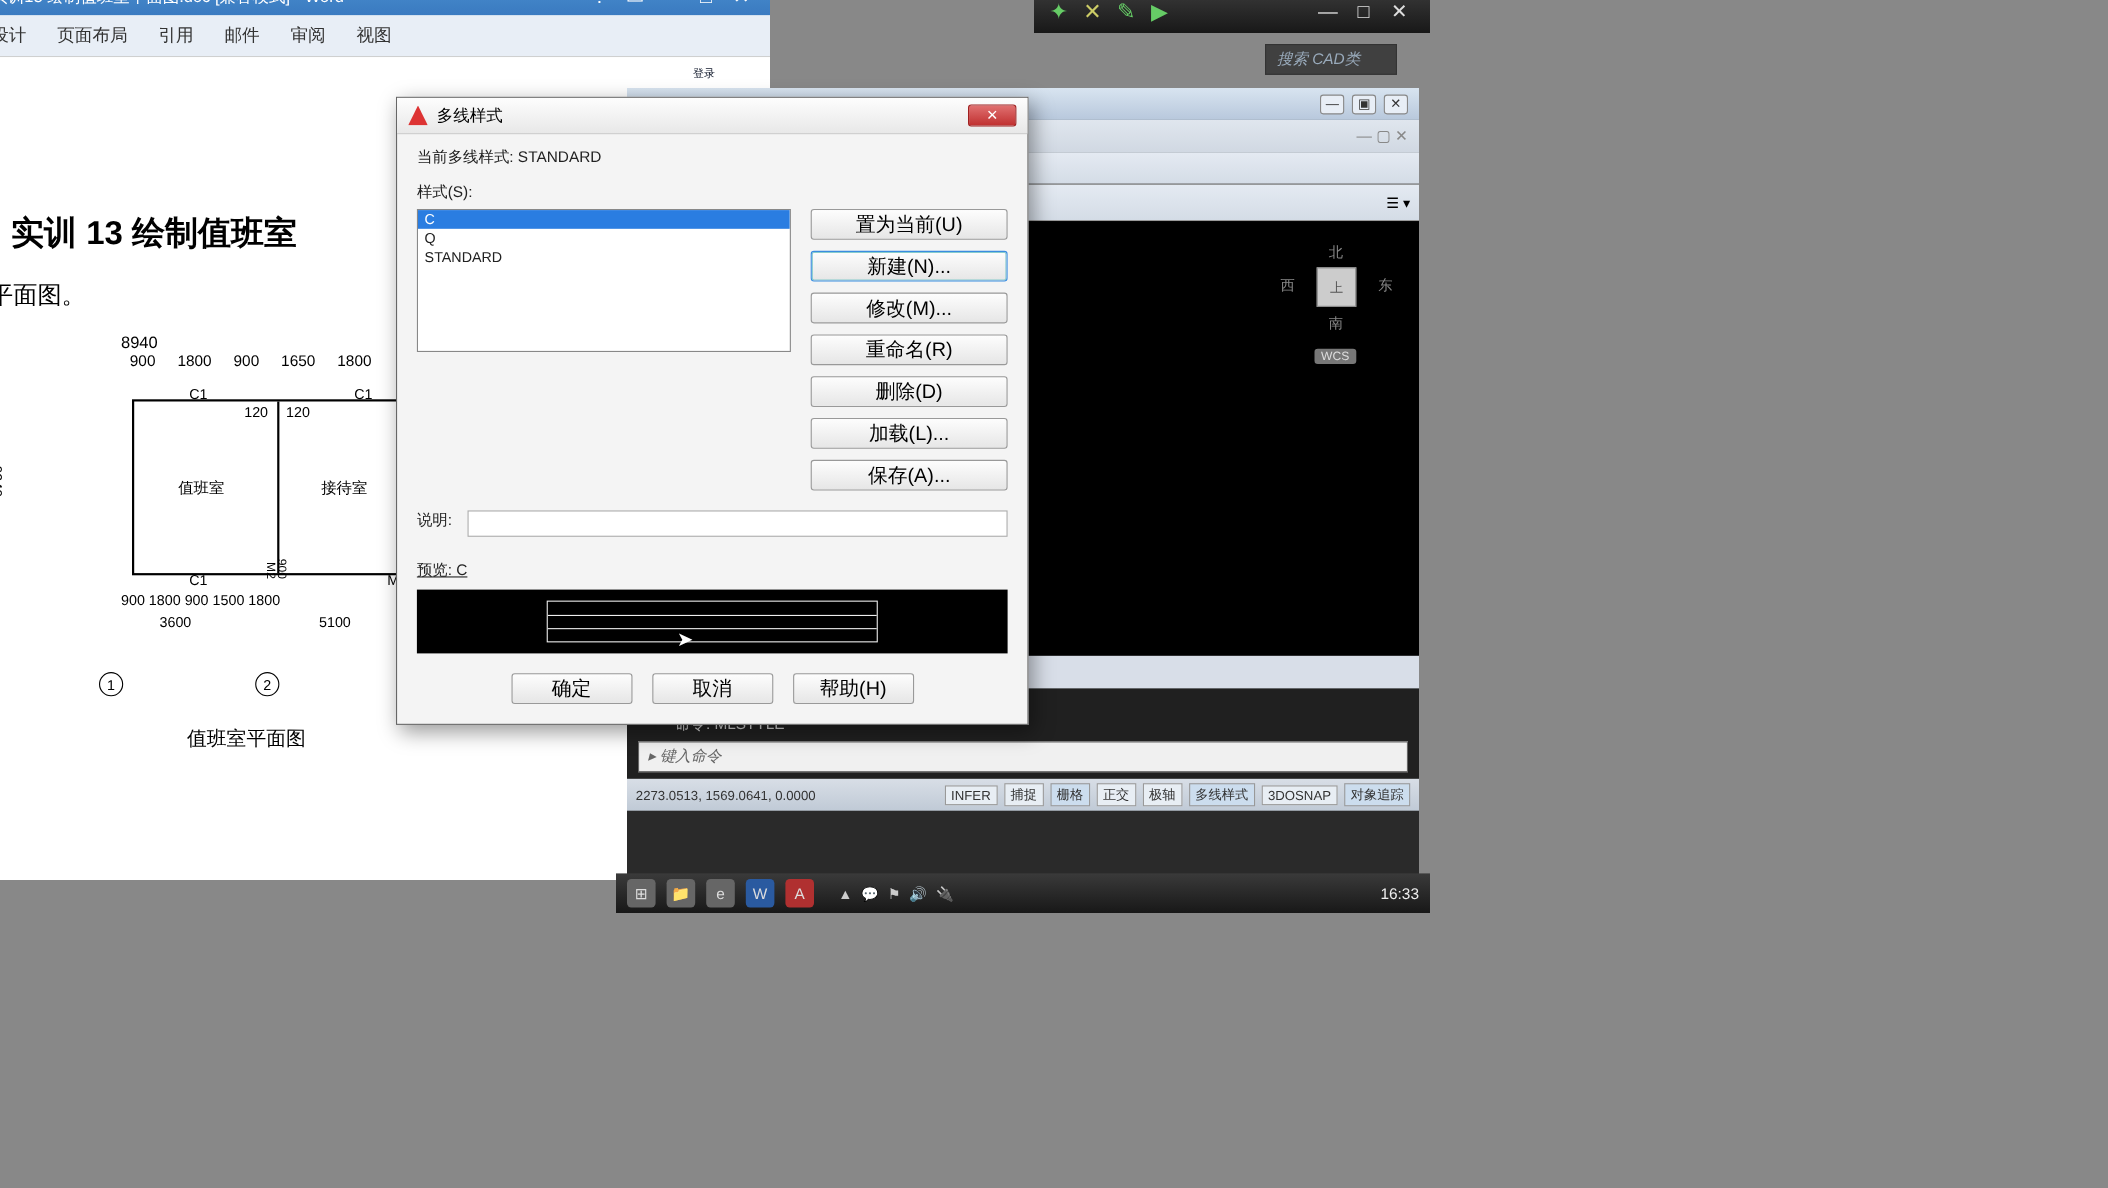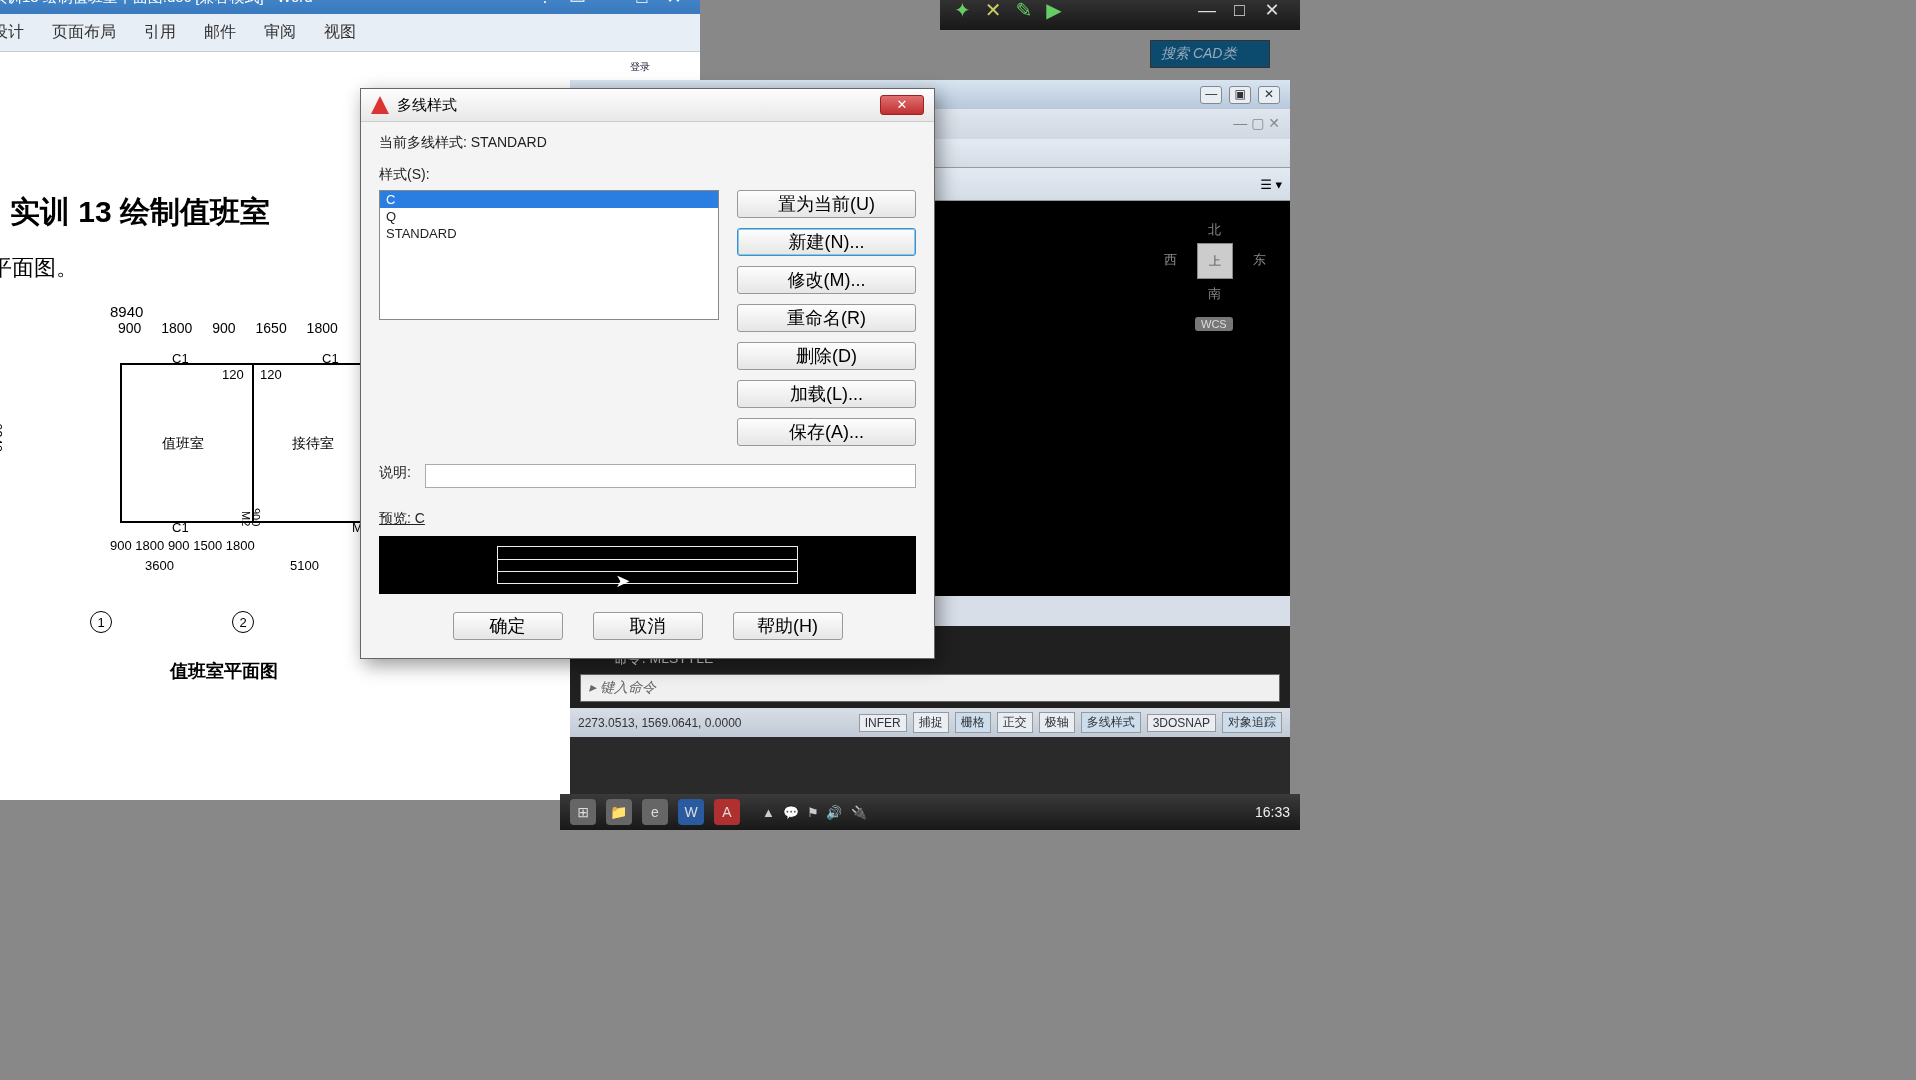--- a/index.html
+++ b/index.html
@@ -14,21 +14,21 @@
 .doc-heading { font-size: 30px; font-weight:bold; margin: 110px 0 0 20px; }
 .doc-text { font-size: 22px; margin: 20px 0 0 0; }
 .floorplan { margin-top: 20px; width: 500px; height: 340px; position:relative; font-size:13px; color:#000;}
 .floorplan .dims-top { position:absolute; top:0; left:120px; width:370px; text-align:left; font-size:14px;}
 .floorplan .dims-top .seg { display:inline-block; padding:0 8px;}
 .floorplan .plan-box { position:absolute; top:60px; left:130px; width:340px; height:160px; border:2px solid #000;}
 .floorplan .plan-box .divider { position:absolute; left:130px; top:0; width:2px; height:100%; background:#000;}
 .floorplan .room1 { position:absolute; left:40px; top:70px; font-size:14px;}
 .floorplan .room2 { position:absolute; left:170px; top:70px; font-size:14px;}
 .floorplan .lbl { position:absolute; font-size:13px;}
-.floorplan .caption { position:absolute; bottom:-40px; left:180px; font-size:18px;font-weight:bold;}
+.floorplan .caption { position:absolute; bottom:-40px; left:180px; font-size:18px;}
 .floorplan .circles { position:absolute; bottom:10px; left:100px; display:flex; gap:120px;}
 .floorplan .circles span { display:inline-flex; width:22px; height:22px; border:1.5px solid #000; border-radius:50%; align-items:center; justify-content:center; font-size:13px;}
 
 
 .cad-window { position:absolute; left:570px; top:80px; width:720px; height:720px; background:#2a2a2a; }
 .cad-title { background: linear-gradient(#d8e4f0,#b8c8dc); padding:5px 10px; font-size:14px; display:flex; justify-content:space-between; align-items:center; color:#333;}
 .cad-title .wctrls span { display:inline-block; width:22px; height:18px; border:1px solid #888; border-radius:3px; margin-left:3px; font-size:12px; text-align:center; background:#e8eef6;}
 .cad-menus { background:linear-gradient(#e0e6ee,#d0d8e2); padding:6px 10px; display:flex; gap:18px; font-size:14px; color:#222;}
 .cad-toolbar { background:linear-gradient(#e4eaf2,#d4dce6); padding:4px; display:flex; gap:4px; border-bottom:1px solid #999;}
 .cad-toolbar .tb { width:20px; height:20px; border:1px solid #aaa; background:#eee; font-size:11px; text-align:center; line-height:18px;}
@@ -67,35 +67,35 @@
 .btn-col button, .dlg-foot button { height:28px; background:linear-gradient(#fdfdfd,#e6e6e6); border:1px solid #999; border-radius:3px; font-size:18px; padding:0 8px;}
 .btn-col button.primary { border:1px solid #3a8de0; box-shadow:0 0 0 1px #8cc inset;}
 .desc-row { margin-top:18px; display:flex; gap:14px; }
 .desc-row input { flex:1; height:24px; border:1px solid #aaa; padding:0 6px;}
 .preview-lbl { margin-top:22px; font-size:14px;text-decoration:underline;}
 .preview { margin-top:8px; height:58px; background:#000; display:flex; align-items:center; justify-content:center; position:relative;}
 .preview .lines { width:56%; height:38px; border:1px solid #eee; position:relative;}
 .preview .lines::before { content:""; position:absolute; left:0; right:0; top:33%; height:1px; background:#eee;}
 .preview .lines::after { content:""; position:absolute; left:0; right:0; top:66%; height:1px; background:#eee;}
 .preview .cursor { position:absolute; left:44%; top:58%; color:#fff; font-size:18px;}
-.dlg-foot { margin-top:18px; display:flex; justify-content:center; gap:30px;}
+.dlg-foot { margin-top:18px; display:flex; justify-content:center; gap:18px;}
 .dlg-foot button { width:110px;}
 
 
 .taskbar { position:absolute; left:560px; bottom:250px; width:740px; height:36px; background:linear-gradient(#3a3a3a,#181818); display:flex; align-items:center; padding:0 10px; gap:10px;}
 .taskbar .tb-icon { width:26px; height:26px; background:#666; border-radius:4px; display:inline-flex; align-items:center; justify-content:center; color:#ddd; font-size:14px;}
 .taskbar .clock { margin-left:auto; color:#eee; font-size:14px;}
 .taskbar .tray { display:flex; gap:8px; color:#ccc; font-size:13px; margin-left:12px;}
 
 
 .top-bar { position:absolute; left:940px; top:-10px; width:360px; height:40px; background:linear-gradient(#3a3a3a,#181818); display:flex; align-items:center; gap:14px; padding:0 14px;}
 .top-bar .gi { color:#6c6; font-size:20px;}
 .top-bar .yi { color:#cc6; font-size:20px;}
 .top-bar .wc span { display:inline-block; width:28px; text-align:center; color:#ddd; font-size:18px;}
-.search-box { position:absolute; left:1150px; top:40px; background:#0c4a6e; color:#9ab; border:1px solid #333; padding:4px 10px; font-size:14px; width:120px; font-style:italic;}
+.search-box { position:absolute; left:1150px; top:40px; background:#404040; color:#9ab; border:1px solid #333; padding:4px 10px; font-size:14px; width:120px; font-style:italic;}
 .sign-link { position:absolute; left:630px; top:60px; color:#0f172a; font-size:10px;}
 </style>
 </head>
 <body>
 
 <div class="word-window">
   <div class="word-title">
     <span>实训13  绘制值班室平面图.doc [兼容模式] - Word</span>
     <span class="ctrls">
       <span>?</span>

